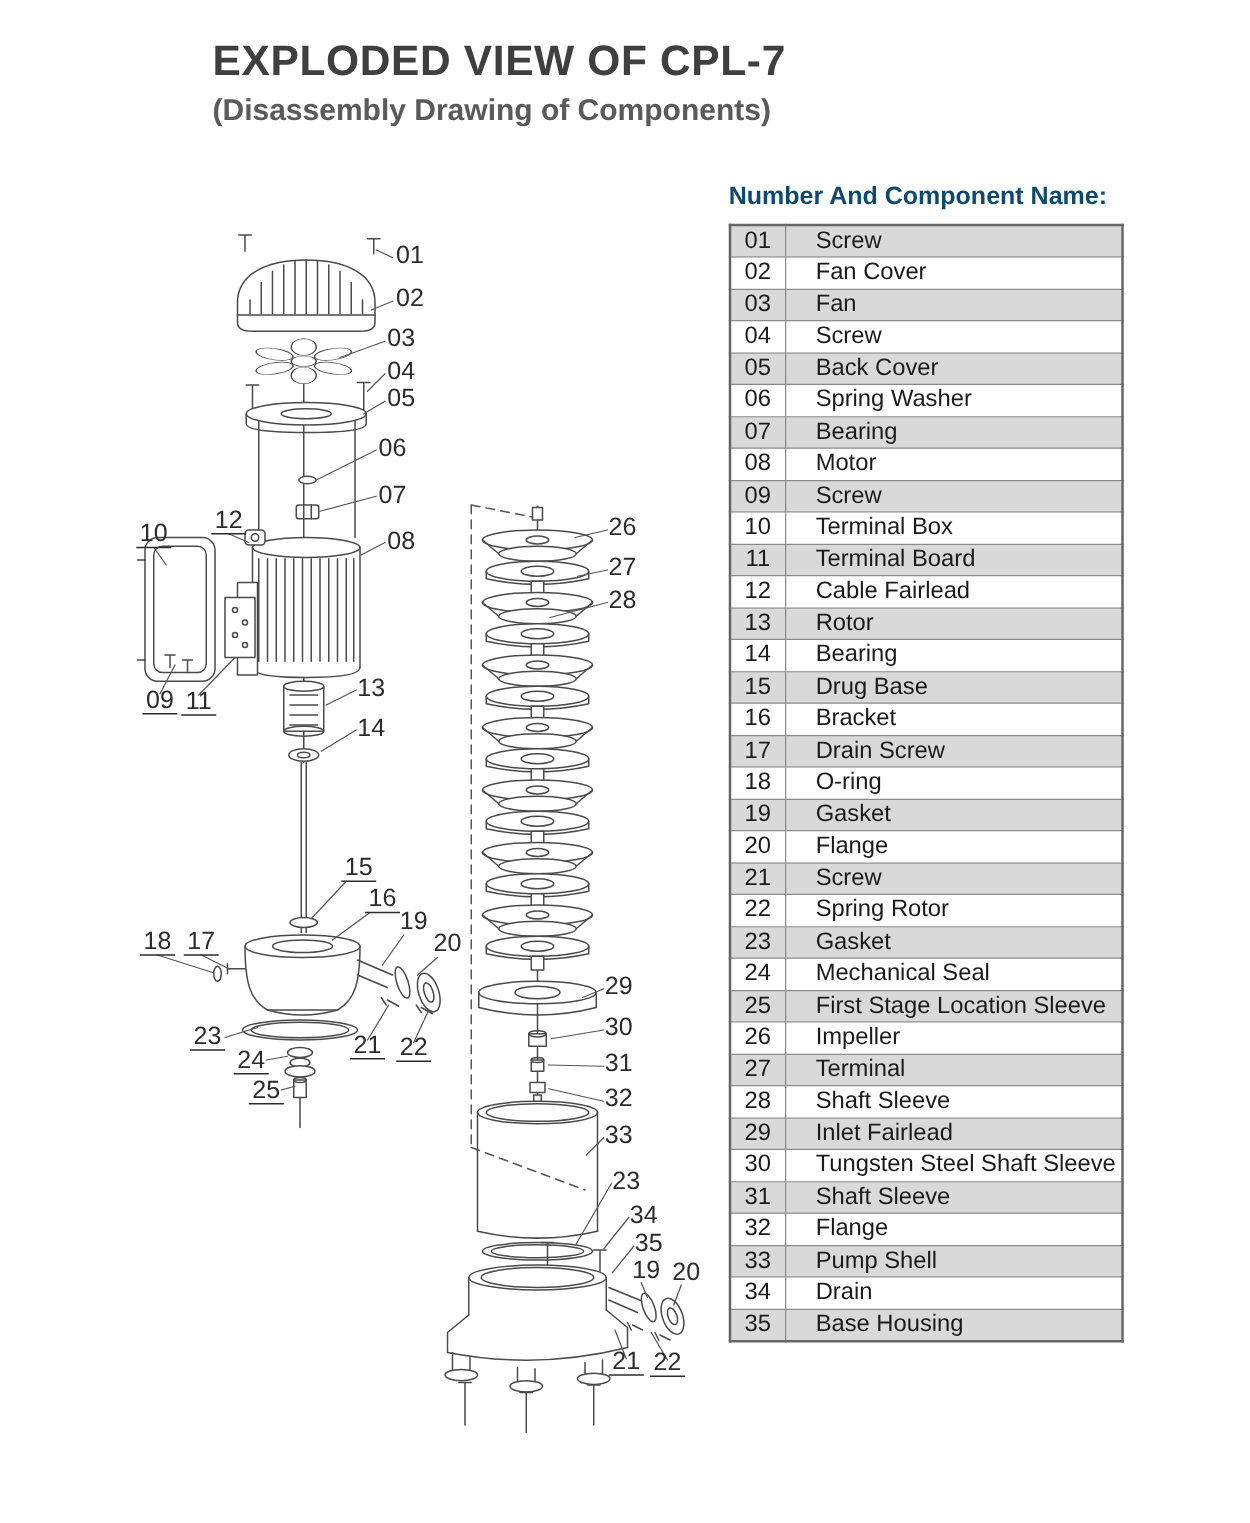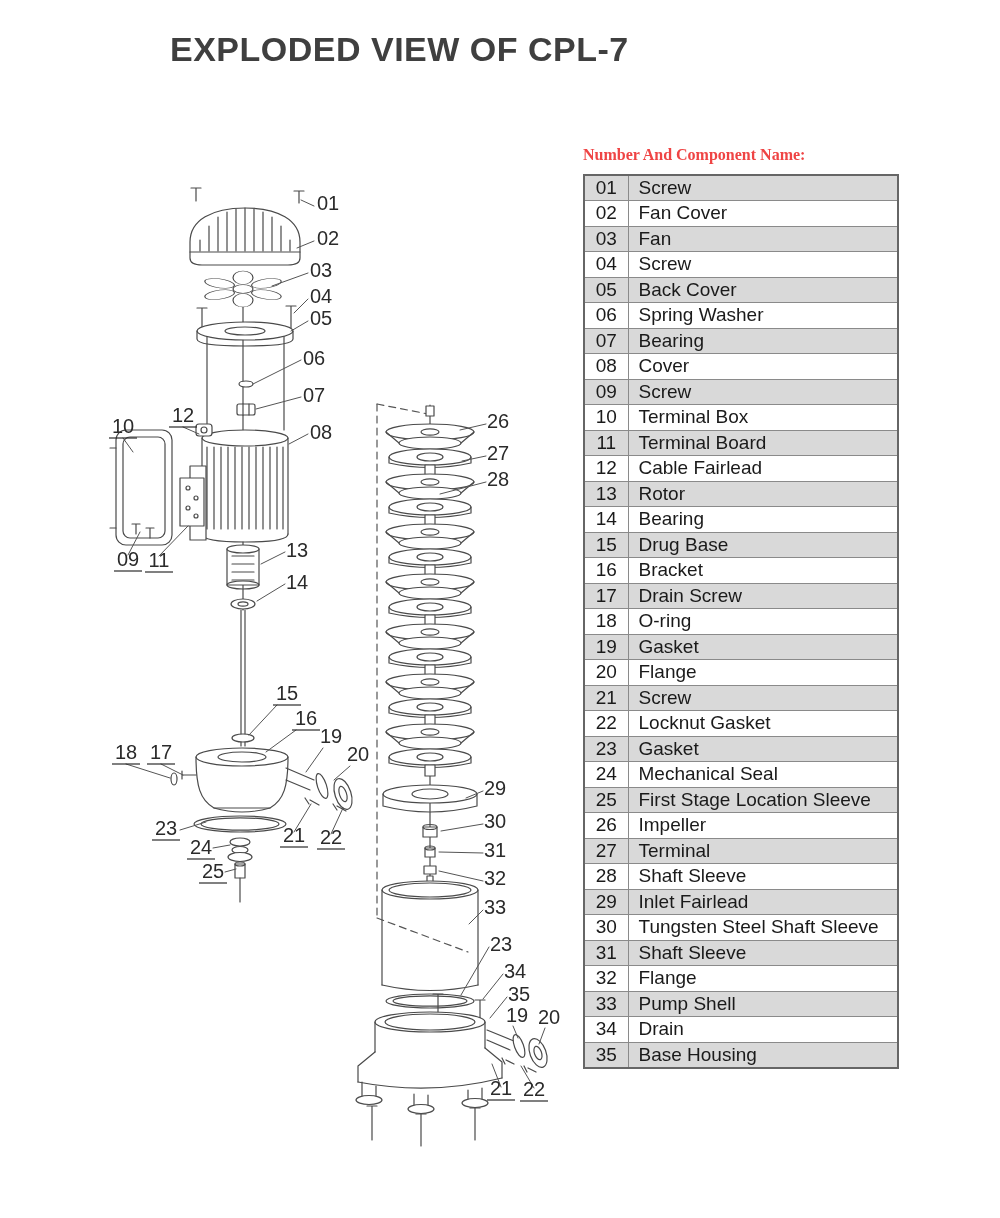--- a/index.html
+++ b/index.html
@@ -44,51 +44,51 @@
     text-anchor: middle;
   }
   .callout-ul { stroke: #2b2b2b; stroke-width: 1.2; }
   .parts-panel {
     position: absolute;
     left: 583px;
     top: 146px;
     width: 316px;
   }
   .parts-title {
-    font-size: 16px;
+    font-size: 20px;
     font-weight: bold;
-    color: #ef4444;
+    color: #0c4a6e;
     margin: 0 0 10px 0;
-    font-family: Liberation Serif, serif;
   }
   table.parts {
     border-collapse: collapse;
     width: 100%;
     border: 2px solid #666666;
   }
   table.parts td {
     border: 1px solid #8a8a8a;
     font-size: 19px;
     color: #1a1a1a;
     height: 25.5px;
     padding: 0;
     white-space: nowrap;
     overflow: hidden;
   }
   table.parts td.num { width: 44px; text-align: center; }
-  table.parts td.name { padding-left: 10px; }
+  table.parts td.name { padding-left: 24px; }
   table.parts tr.alt { background: #d9d9d9; }
 </style>
 </head>
 <body>
 
 <div class="page">
 
   <div class="header-block">
     <h1 class="page-title">EXPLODED VIEW OF CPL-7</h1>
+    <h2 class="page-subtitle">(Disassembly Drawing of Components)</h2>
   </div>
 
   <svg class="diagram-svg" viewBox="0 0 580 1218">
     <defs>
       <g id="stage">
         <ellipse cx="0" cy="0" rx="44" ry="8" fill="#fff"></ellipse>
         <path d="M-44,0 L-31,11 M44,0 L31,11"></path>
         <ellipse cx="0" cy="11" rx="31" ry="6" fill="#fff"></ellipse>
         <ellipse cx="0" cy="0" rx="9" ry="3.2" fill="#fff"></ellipse>
         <ellipse cx="0" cy="25" rx="41" ry="8" fill="#fff"></ellipse>
@@ -435,21 +435,21 @@
           <tr>
             <td class="num">06</td>
             <td class="name">Spring Washer</td>
           </tr>
           <tr class="alt">
             <td class="num">07</td>
             <td class="name">Bearing</td>
           </tr>
           <tr>
             <td class="num">08</td>
-            <td class="name">Cover</td>
+            <td class="name">Motor</td>
           </tr>
           <tr class="alt">
             <td class="num">09</td>
             <td class="name">Screw</td>
           </tr>
           <tr>
             <td class="num">10</td>
             <td class="name">Terminal Box</td>
           </tr>
           <tr class="alt">
@@ -491,21 +491,21 @@
           <tr>
             <td class="num">20</td>
             <td class="name">Flange</td>
           </tr>
           <tr class="alt">
             <td class="num">21</td>
             <td class="name">Screw</td>
           </tr>
           <tr>
             <td class="num">22</td>
-            <td class="name">Locknut Gasket</td>
+            <td class="name">Spring Rotor</td>
           </tr>
           <tr class="alt">
             <td class="num">23</td>
             <td class="name">Gasket</td>
           </tr>
           <tr>
             <td class="num">24</td>
             <td class="name">Mechanical Seal</td>
           </tr>
           <tr class="alt">

